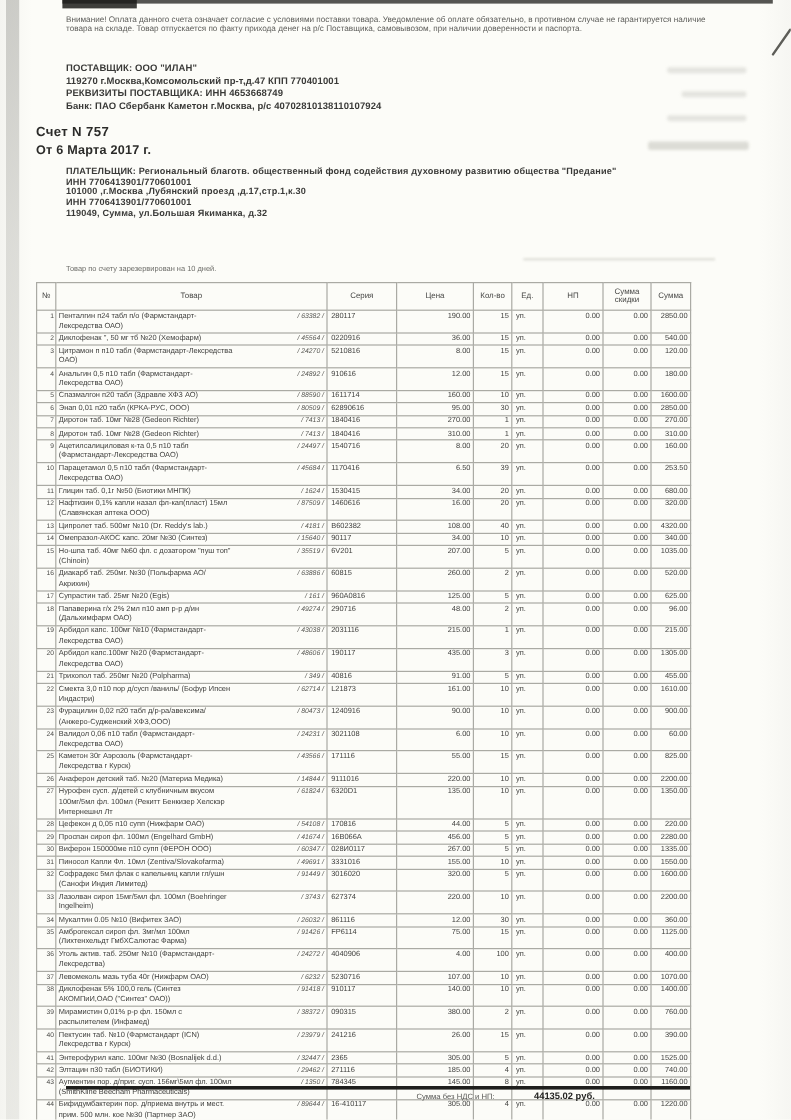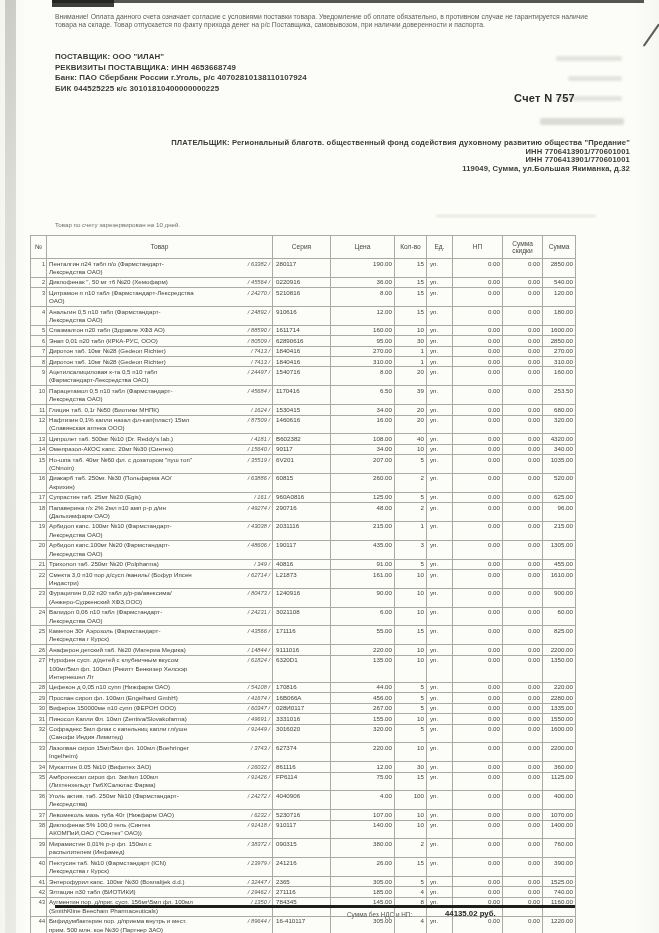--- a/index.html
+++ b/index.html
@@ -22,26 +22,26 @@
   .g1{left:556px;top:56px;width:66px;height:5px;}
   .g2{left:568px;top:76px;width:54px;height:5px;}
   .g3{left:556px;top:96px;width:66px;height:5px;}
   .g4{left:540px;top:118px;width:84px;height:7px;background:#dcdcd6;}
   .g5{left:436px;top:215px;width:160px;height:2px;background:#e2e2dc;filter:blur(.8px);}
 
   .notice{position:absolute;top:13px;left:55px;width:548px;
     font-size:6.8px;line-height:8.4px;color:#5c5c59;}
   .supplier{position:absolute;top:52px;left:55px;font-size:7.9px;line-height:10.6px;
     font-weight:700;color:#3a3a38;letter-spacing:.1px;}
-  .title-block{position:absolute;top:92px;left:30px;width:545px;text-align:right;color:#2b2b29;}
+  .title-block{position:absolute;top:104px;left:30px;width:545px;text-align:left;color:#2b2b29;}
   .title-main{font-size:11px;font-weight:700;letter-spacing:.3px;}
   .title-date{font-size:10.5px;font-weight:700;margin-top:2.5px;letter-spacing:.2px;}
   .payer{position:absolute;top:139px;left:55px;width:575px;
     font-size:7.6px;line-height:8.7px;font-weight:700;color:#3a3a38;letter-spacing:.15px;}
-  .payer div{white-space:nowrap;text-align:right;}
+  .payer div{white-space:nowrap;}
   .reserve-note{position:absolute;top:221px;left:55px;font-size:6.2px;color:#6d6d69;}
 
   table.items{position:absolute;top:235px;left:30px;width:545px;border-collapse:collapse;
     table-layout:fixed;font-size:6.2px;color:#3e3e3c;}
   .items th,.items td{border:1px solid #aaaaa4;}
   .items th{font-size:6.6px;font-weight:400;color:#46464 4;text-align:center;vertical-align:middle;
     height:20px;line-height:7.4px;padding:1px;color:#474745;}
   .items td{vertical-align:top;padding:.5px 2px;line-height:8.4px;}
   td.c-num{text-align:right;font-size:5.6px;padding-right:1px;color:#4a4a47;}
   td.c-tovar .code{float:right;font-style:italic;font-size:5.7px;color:#56565 2;color:#565652;margin-left:3px;white-space:nowrap;}
@@ -66,32 +66,34 @@
   <div class="ghost g1"></div>
   <div class="ghost g2"></div>
   <div class="ghost g3"></div>
   <div class="ghost g4"></div>
   <div class="ghost g5"></div>
 
   <div class="notice">Внимание! Оплата данного счета означает согласие с условиями поставки товара. Уведомление об оплате обязательно, в противном случае не гарантируется наличие товара на складе. Товар отпускается по факту прихода денег на р/с Поставщика, самовывозом, при наличии доверенности и паспорта.</div>
 
   <div class="supplier">
     <div>ПОСТАВЩИК:  ООО "ИЛАН"</div>
+    <div>119270 г.Москва,Комсомольский пр-т,д.47 КПП 770401001</div>
     <div>РЕКВИЗИТЫ ПОСТАВЩИКА: ИНН 4653668749</div>
-    <div>Банк:  ПАО Сбербанк России г.Уголь, р/с 40702810138110107924</div>
-    <div>БИК 044525225 к/с 30101810400000000225</div>
+    <div>Банк:  ПАО Сбербанк Каметон г.Москва, р/с 40702810138110107924</div>
   </div>
 
   <div class="title-block">
     <div class="title-main">Счет N 757</div>
+    <div class="title-date">От 6 Марта 2017 г.</div>
   </div>
 
   <div class="payer">
     <div>ПЛАТЕЛЬЩИК:  Региональный благотв. общественный фонд содействия духовному развитию общества "Предание"</div>
     <div>ИНН 7706413901/770601001</div>
+    <div>101000 ,г.Москва ,Лубянский проезд ,д.17,стр.1,к.30</div>
     <div>ИНН 7706413901/770601001</div>
     <div>119049, Сумма, ул.Большая Якиманка, д.32</div>
   </div>
 
   <div class="reserve-note">Товар по счету зарезервирован на 10 дней.</div>
 
   <table class="items">
     <colgroup>
       <col style="width:16px">
         <col style="width:226px">

